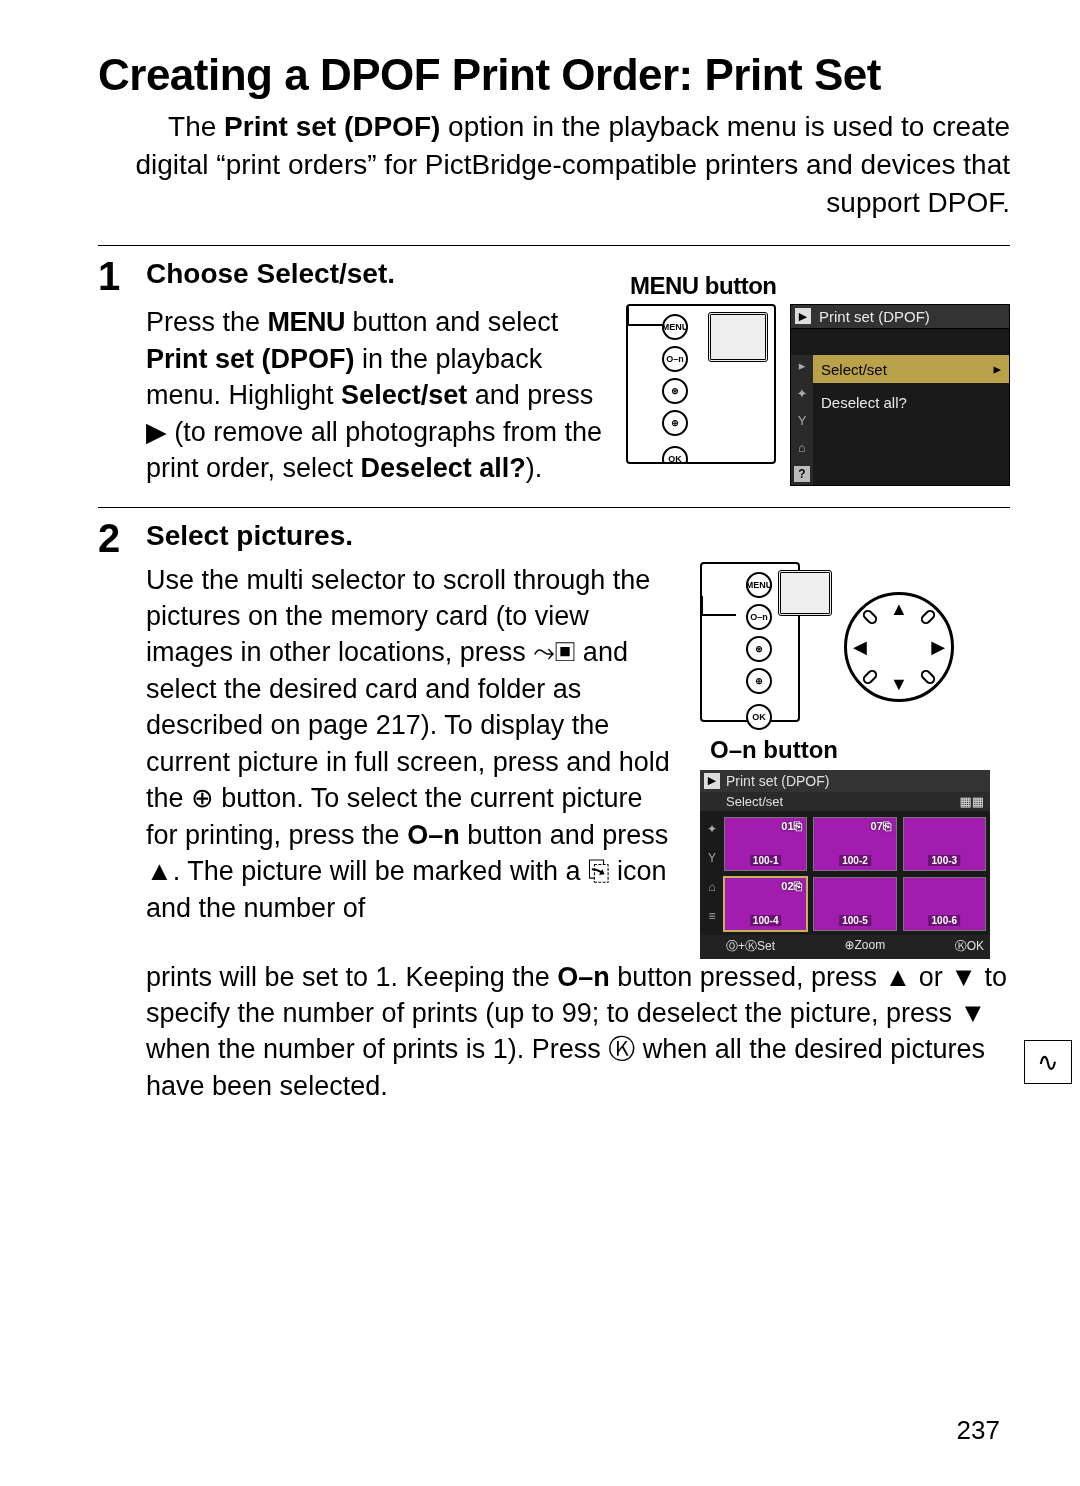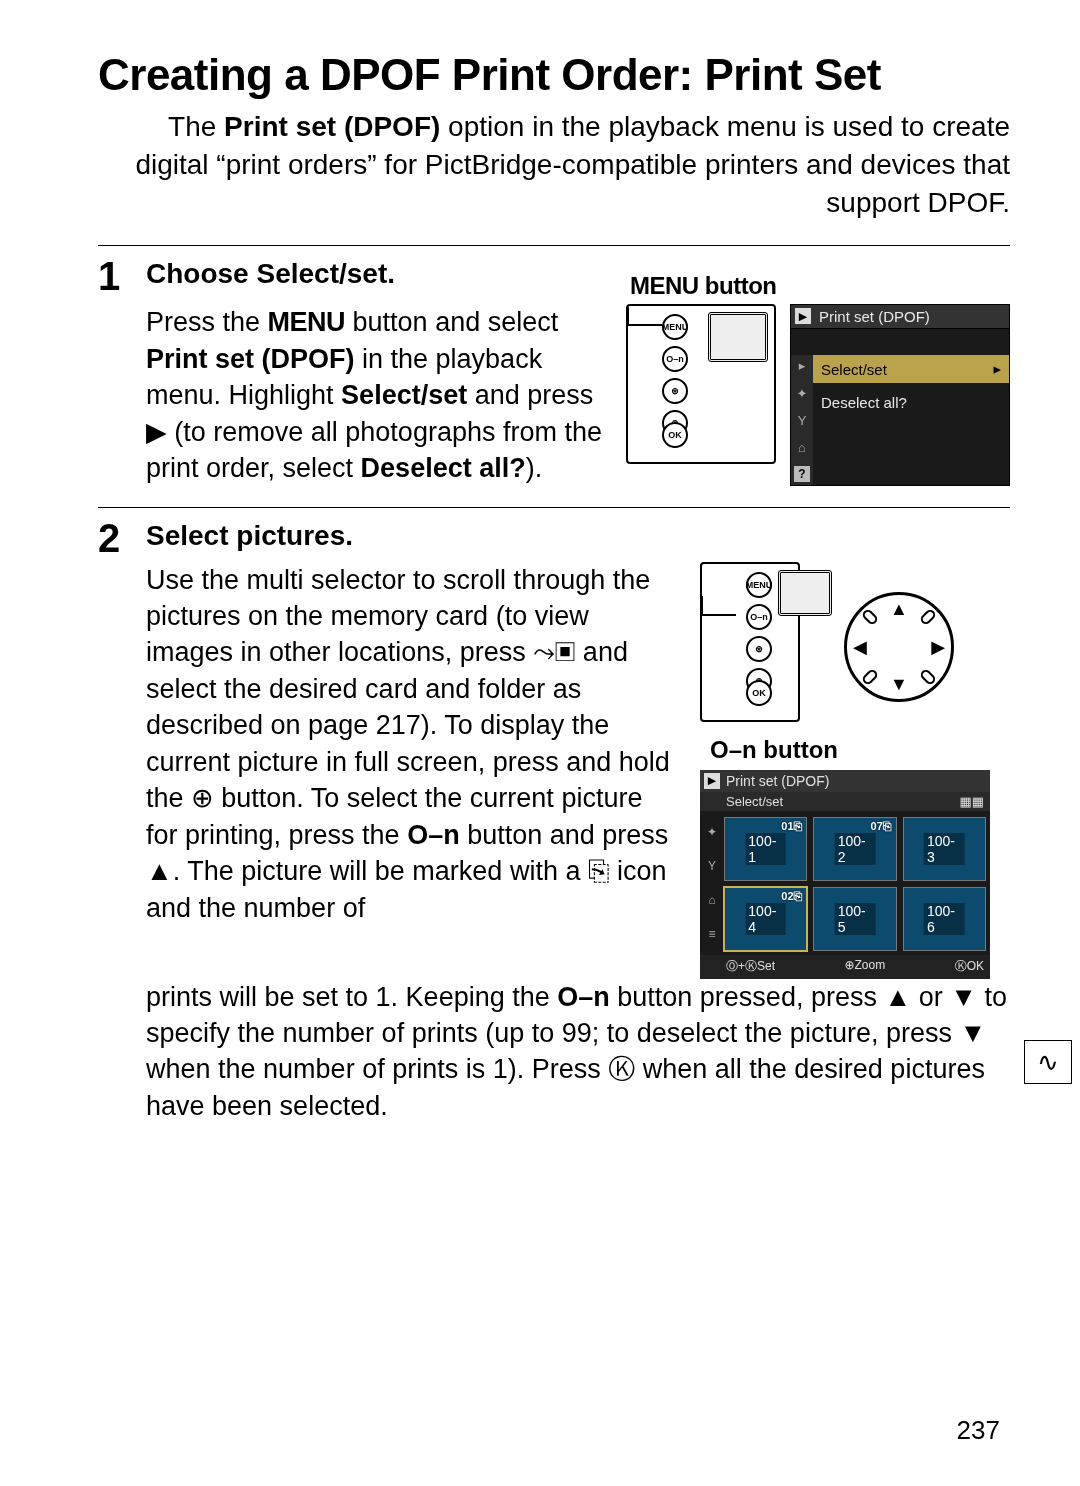--- a/index.html
+++ b/index.html
@@ -99,21 +99,21 @@
     align-items: center;
     justify-content: center;
     font-size: 9px;
     font-weight: 700;
     background: #fff;
   }
   .cam-btn.b1 { top: 8px; }
   .cam-btn.b2 { top: 40px; }
   .cam-btn.b3 { top: 72px; }
   .cam-btn.b4 { top: 104px; }
-  .cam-btn.b5 { top: 116px; }
+  .cam-btn.b5 { top: 140px; }
   .cam-line {
     position: absolute;
     left: 0; top: 18px;
     width: 34px; height: 2px;
     background: #000;
   }
   .cam-line::before {
     content: "";
     position: absolute;
     left: -1px; top: -18px;
@@ -205,31 +205,31 @@
     position:absolute; left:4px; top:3px; width:16px; height:16px;
     background:#ddd; color:#000; display:flex; align-items:center; justify-content:center; font-size:11px;
   }
   .lcd2-sub { padding:2px 6px 2px 26px; background:#2a2a2a; font-size:13px; display:flex; justify-content:space-between; }
   .lcd2-body { position:relative; padding:6px 4px 4px 24px; }
   .lcd2-side { position:absolute; left:2px; top:4px; bottom:4px; width:20px;
     display:flex; flex-direction:column; justify-content:space-around; align-items:center;
     font-size:12px; color:#aaa; }
   .thumbs { display:grid; grid-template-columns:repeat(3, 1fr); gap:6px; }
   .thumb {
-    height: 64px; background:#0c4a6e; border:1px solid #777;
+    height: 54px; background:#a21caf; border:1px solid #777;
     position:relative; font-size:10px; color:#fff;
   }
   .thumb.sel { outline: 2px solid #c9b35a; outline-offset:-1px; }
   .thumb-badge {
     position:absolute; top:2px; right:4px; font-size:11px; color:#fff; font-weight:700;
     text-shadow:0 0 2px #000;
   }
   .thumb-label {
-    position:absolute; bottom:15px; left:50%; transform:translateX(-50%);
-    font-size:14px; color:#fff; background:rgba(0,0,0,.35); padding:0 3px;
+    position:absolute; bottom:4px; left:50%; transform:translateX(-50%);
+    font-size:10px; color:#fff; background:rgba(0,0,0,.35); padding:0 3px;font-weight:bold;
   }
   .lcd2-footer {
     padding:3px 6px 4px 26px; background:#222; font-size:12px;
     display:flex; justify-content:space-between;
   }
   
   .cont {
     font-size: 27px; line-height: 1.35; 
   }
   

